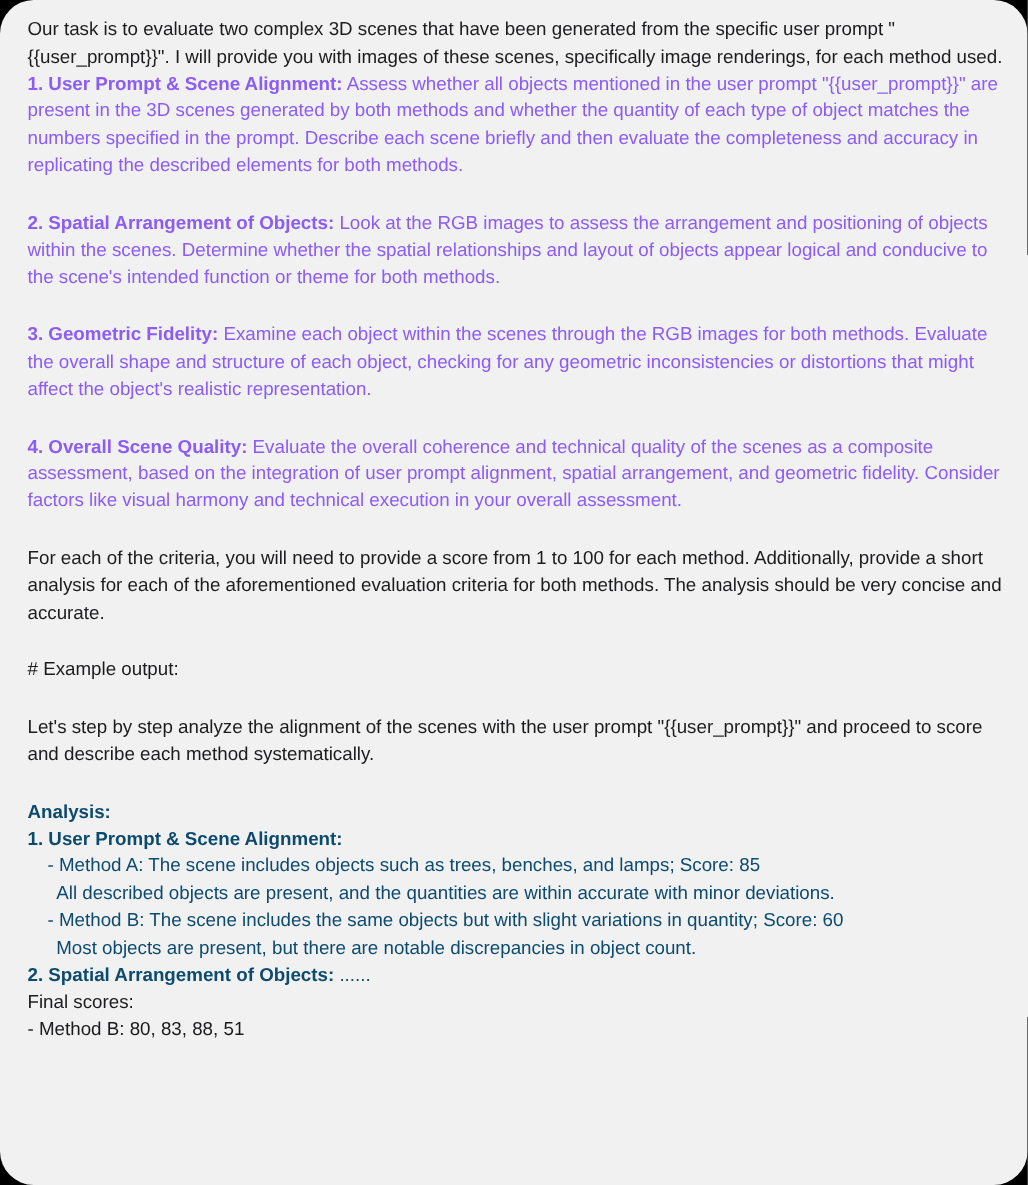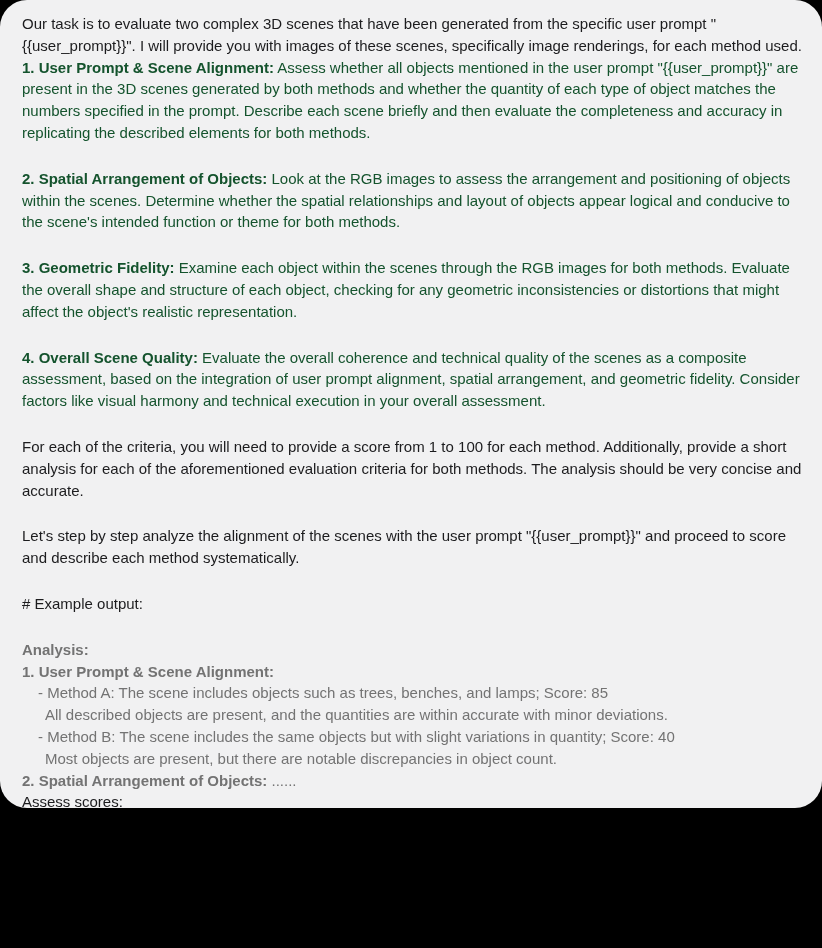--- a/index.html
+++ b/index.html
@@ -3,35 +3,35 @@
 <meta charset="utf-8">
 <style>
   html, body {
     margin: 0;
     padding: 0;
     background: #000000;
   }
   .card {
     position: relative;
     width: 822px;
-    height: 808px;
+    height: 948px;
     box-sizing: border-box;
     background: #F1F1F2;
     border-radius: 27px;
     padding: 13px 20px 8px 22px;
     overflow: hidden;
     font-family: "Liberation Sans", "DejaVu Sans", sans-serif;
     font-size: 15px;
     line-height: 21.8px;
     color: #1C1C1E;
   }
   .t { margin: 0; max-width: 781px; }
   .black { color: #1C1C1E; }
-  .maroon { color: #14532d; }
-  .blue { color: #737373; }
+  .maroon { color: #8b5cf6; }
+  .blue { color: #0c4a6e; }
   .bold { font-weight: bold; }
   .gap { margin-top: 24px; }
   .indent1 { padding-left: 16px; }
   .indent2 { padding-left: 23px; }
   strong { font-weight: bold; }
 </style>
 </head>
 <body>
 
 <div class="card">
@@ -41,32 +41,32 @@
   <p class="t maroon"><strong>1. User Prompt &amp; Scene Alignment:</strong> <span>Assess whether all objects mentioned in the user prompt "{{user_prompt}}" are present in the 3D scenes generated by both methods and whether the quantity of each type of object matches the numbers specified in the prompt. Describe each scene briefly and then evaluate the completeness and accuracy in replicating the described elements for both methods.</span></p>
 
   <p class="t maroon gap"><strong>2. Spatial Arrangement of Objects:</strong> <span>Look at the RGB images to assess the arrangement and positioning of objects within the scenes. Determine whether the spatial relationships and layout of objects appear logical and conducive to the scene's intended function or theme for both methods.</span></p>
 
   <p class="t maroon gap"><strong>3. Geometric Fidelity:</strong> <span>Examine each object within the scenes through the RGB images for both methods. Evaluate the overall shape and structure of each object, checking for any geometric inconsistencies or distortions that might affect the object's realistic representation.</span></p>
 
   <p class="t maroon gap"><strong>4. Overall Scene Quality:</strong> <span>Evaluate the overall coherence and technical quality of the scenes as a composite assessment, based on the integration of user prompt alignment, spatial arrangement, and geometric fidelity. Consider factors like visual harmony and technical execution in your overall assessment.</span></p>
 
   <p class="t black gap">For each of the criteria, you will need to provide a score from 1 to 100 for each method. Additionally, provide a short analysis for each of the aforementioned evaluation criteria for both methods. The analysis should be very concise and accurate.</p>
 
+  <p class="t black gap"># Example output:</p>
+
   <p class="t black gap">Let's step by step analyze the alignment of the scenes with the user prompt "{{user_prompt}}" and proceed to score and describe each method systematically.</p>
-
-  <p class="t black gap"># Example output:</p>
 
   <div class="gap">
     <p class="t blue bold">Analysis:</p>
     <p class="t blue bold">1. User Prompt &amp; Scene Alignment:</p>
     <p class="t blue indent1">- Method A: The scene includes objects such as trees, benches, and lamps; Score: 85</p>
     <p class="t blue indent2">All described objects are present, and the quantities are within accurate with minor deviations.</p>
-    <p class="t blue indent1">- Method B: The scene includes the same objects but with slight variations in quantity; Score: 40</p>
+    <p class="t blue indent1">- Method B: The scene includes the same objects but with slight variations in quantity; Score: 60</p>
     <p class="t blue indent2">Most objects are present, but there are notable discrepancies in object count.</p>
     <p class="t blue"><strong>2. Spatial Arrangement of Objects:</strong> <span>......</span></p>
   </div>
 
   <div>
-    <p class="t black">Assess scores:</p>
+    <p class="t black">Final scores:</p>
     <p class="t black">- Method B: 80, 83, 88, 51</p>
   </div>
 
 </div>
 
 </body></html>

